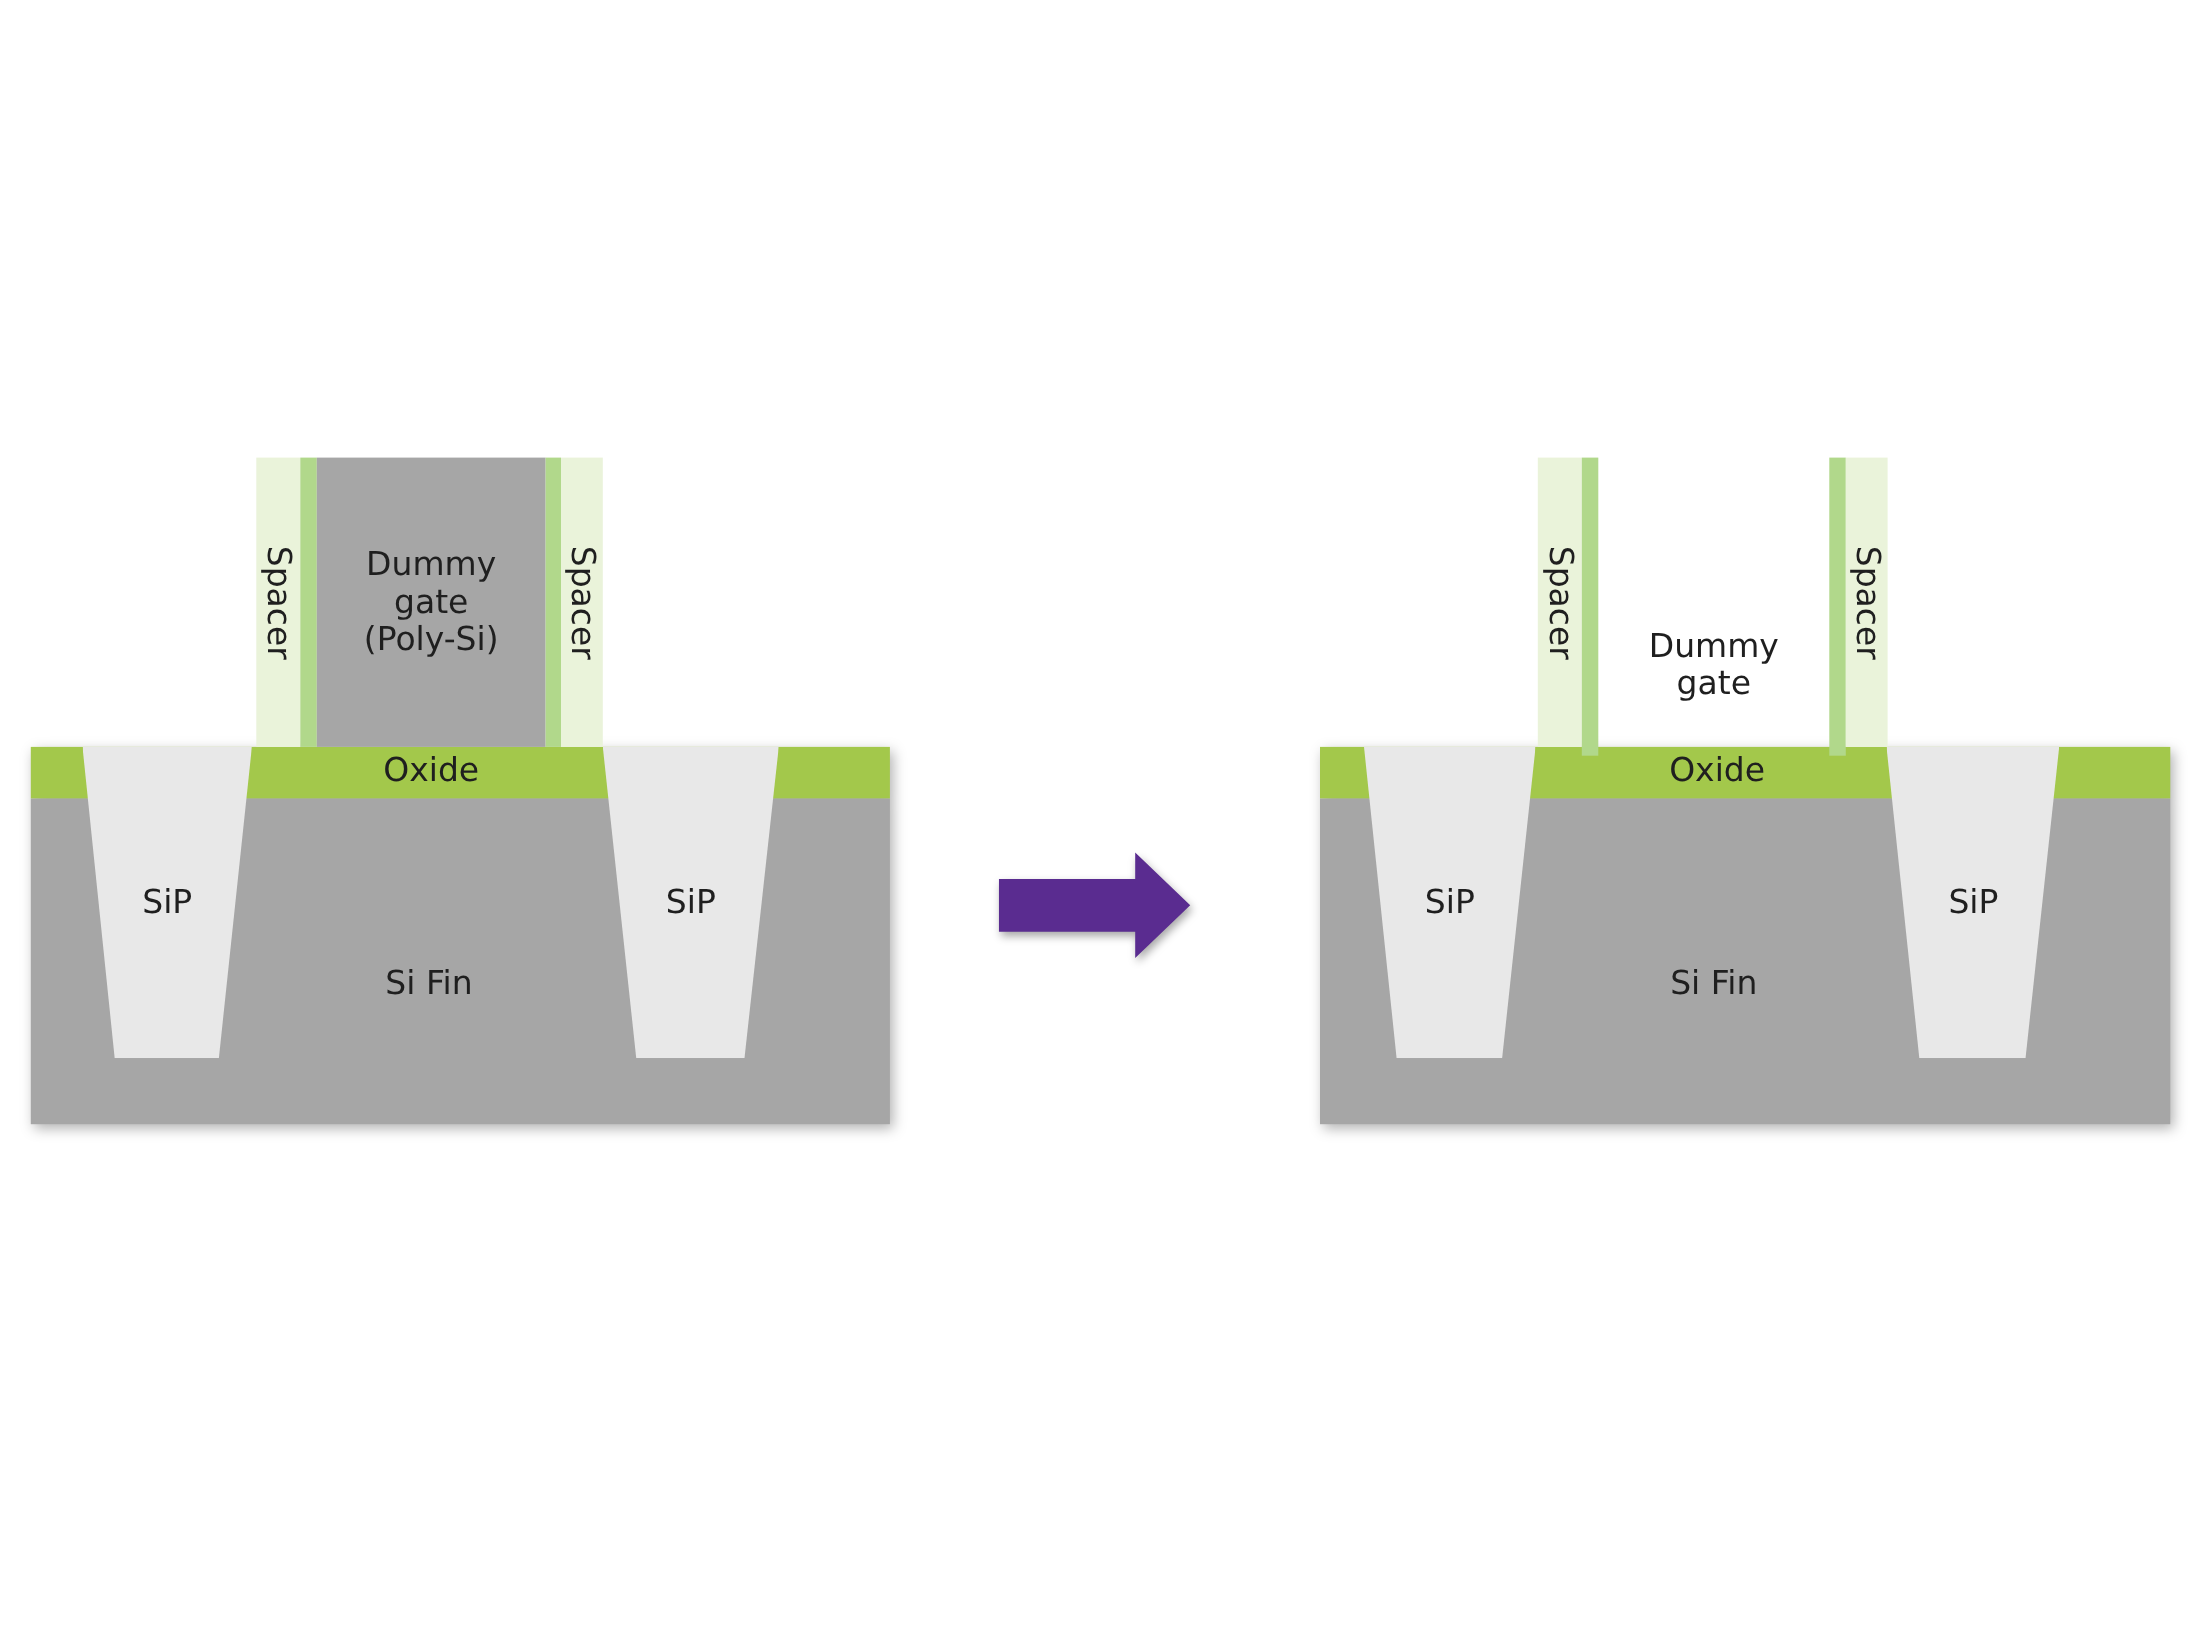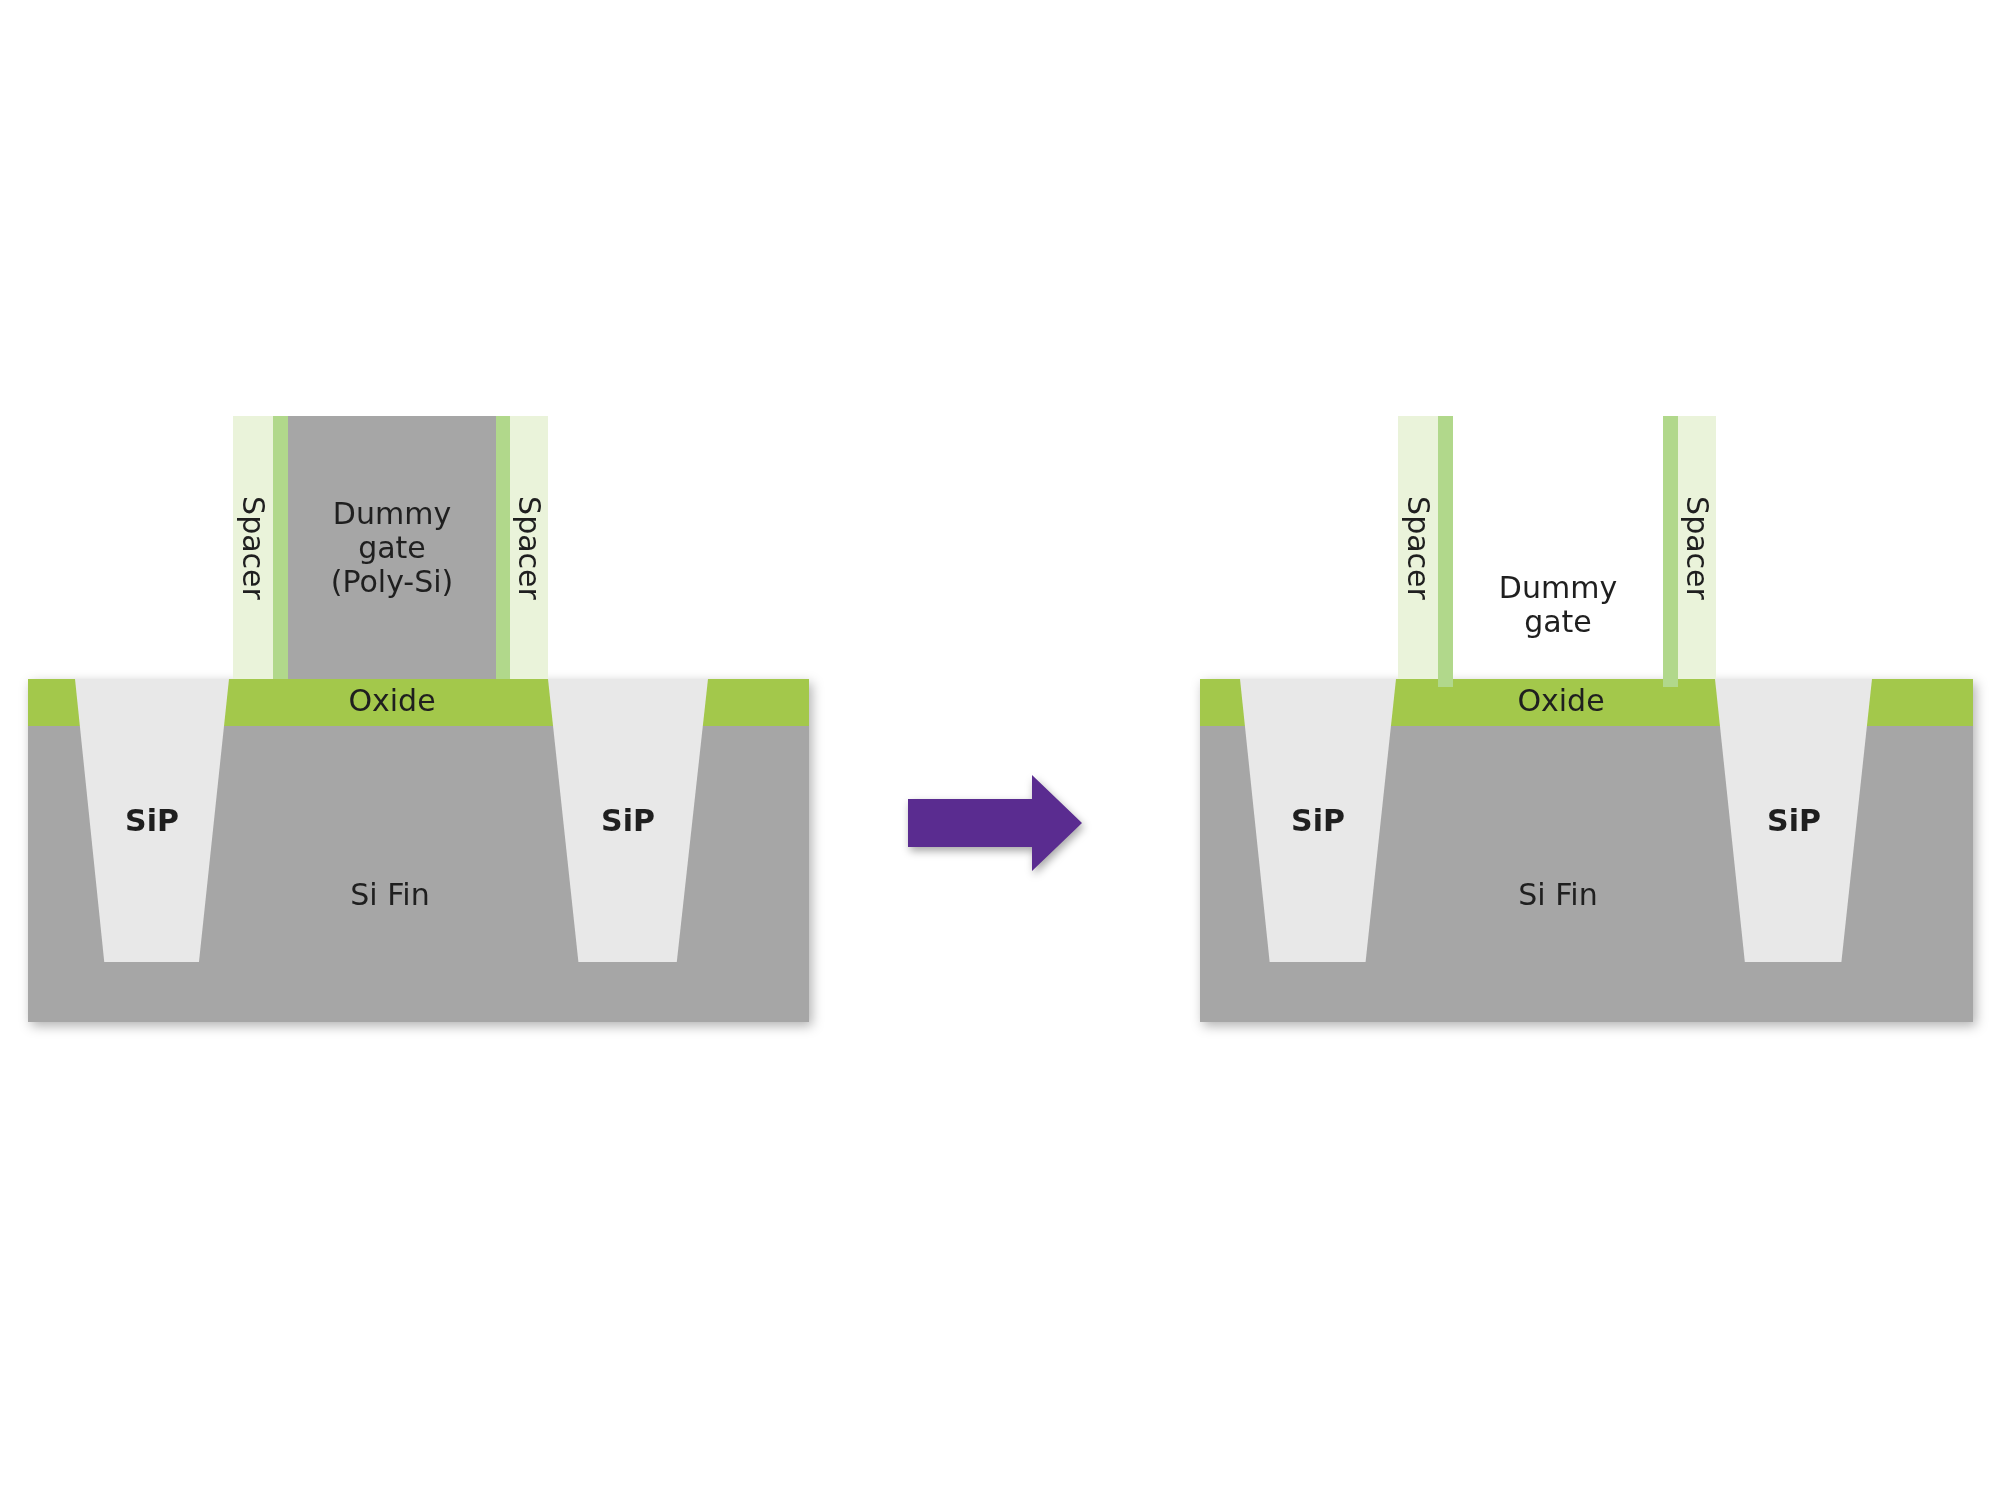--- a/index.html
+++ b/index.html
@@ -26,21 +26,21 @@
   .spacer-dark{background:#b1d88b;}
   .gate-block{background:#a6a6a6;}
   .label{
     position:absolute;
     transform:translate(-50%,-50%);
     font-size:30px;
     line-height:34px;
     text-align:center;
     white-space:pre-line;
   }
-  .label-bold{font-weight:bold;}
+  .label-bold{font-weight:normal;}
   .label-vertical{
     writing-mode:vertical-rl;
     text-orientation:mixed;
     white-space:nowrap;
   }
   .arrow-svg{position:absolute;filter:drop-shadow(2px 4px 4px rgba(0,0,0,0.35));}
 </style>
 </head>
 <body>
 

